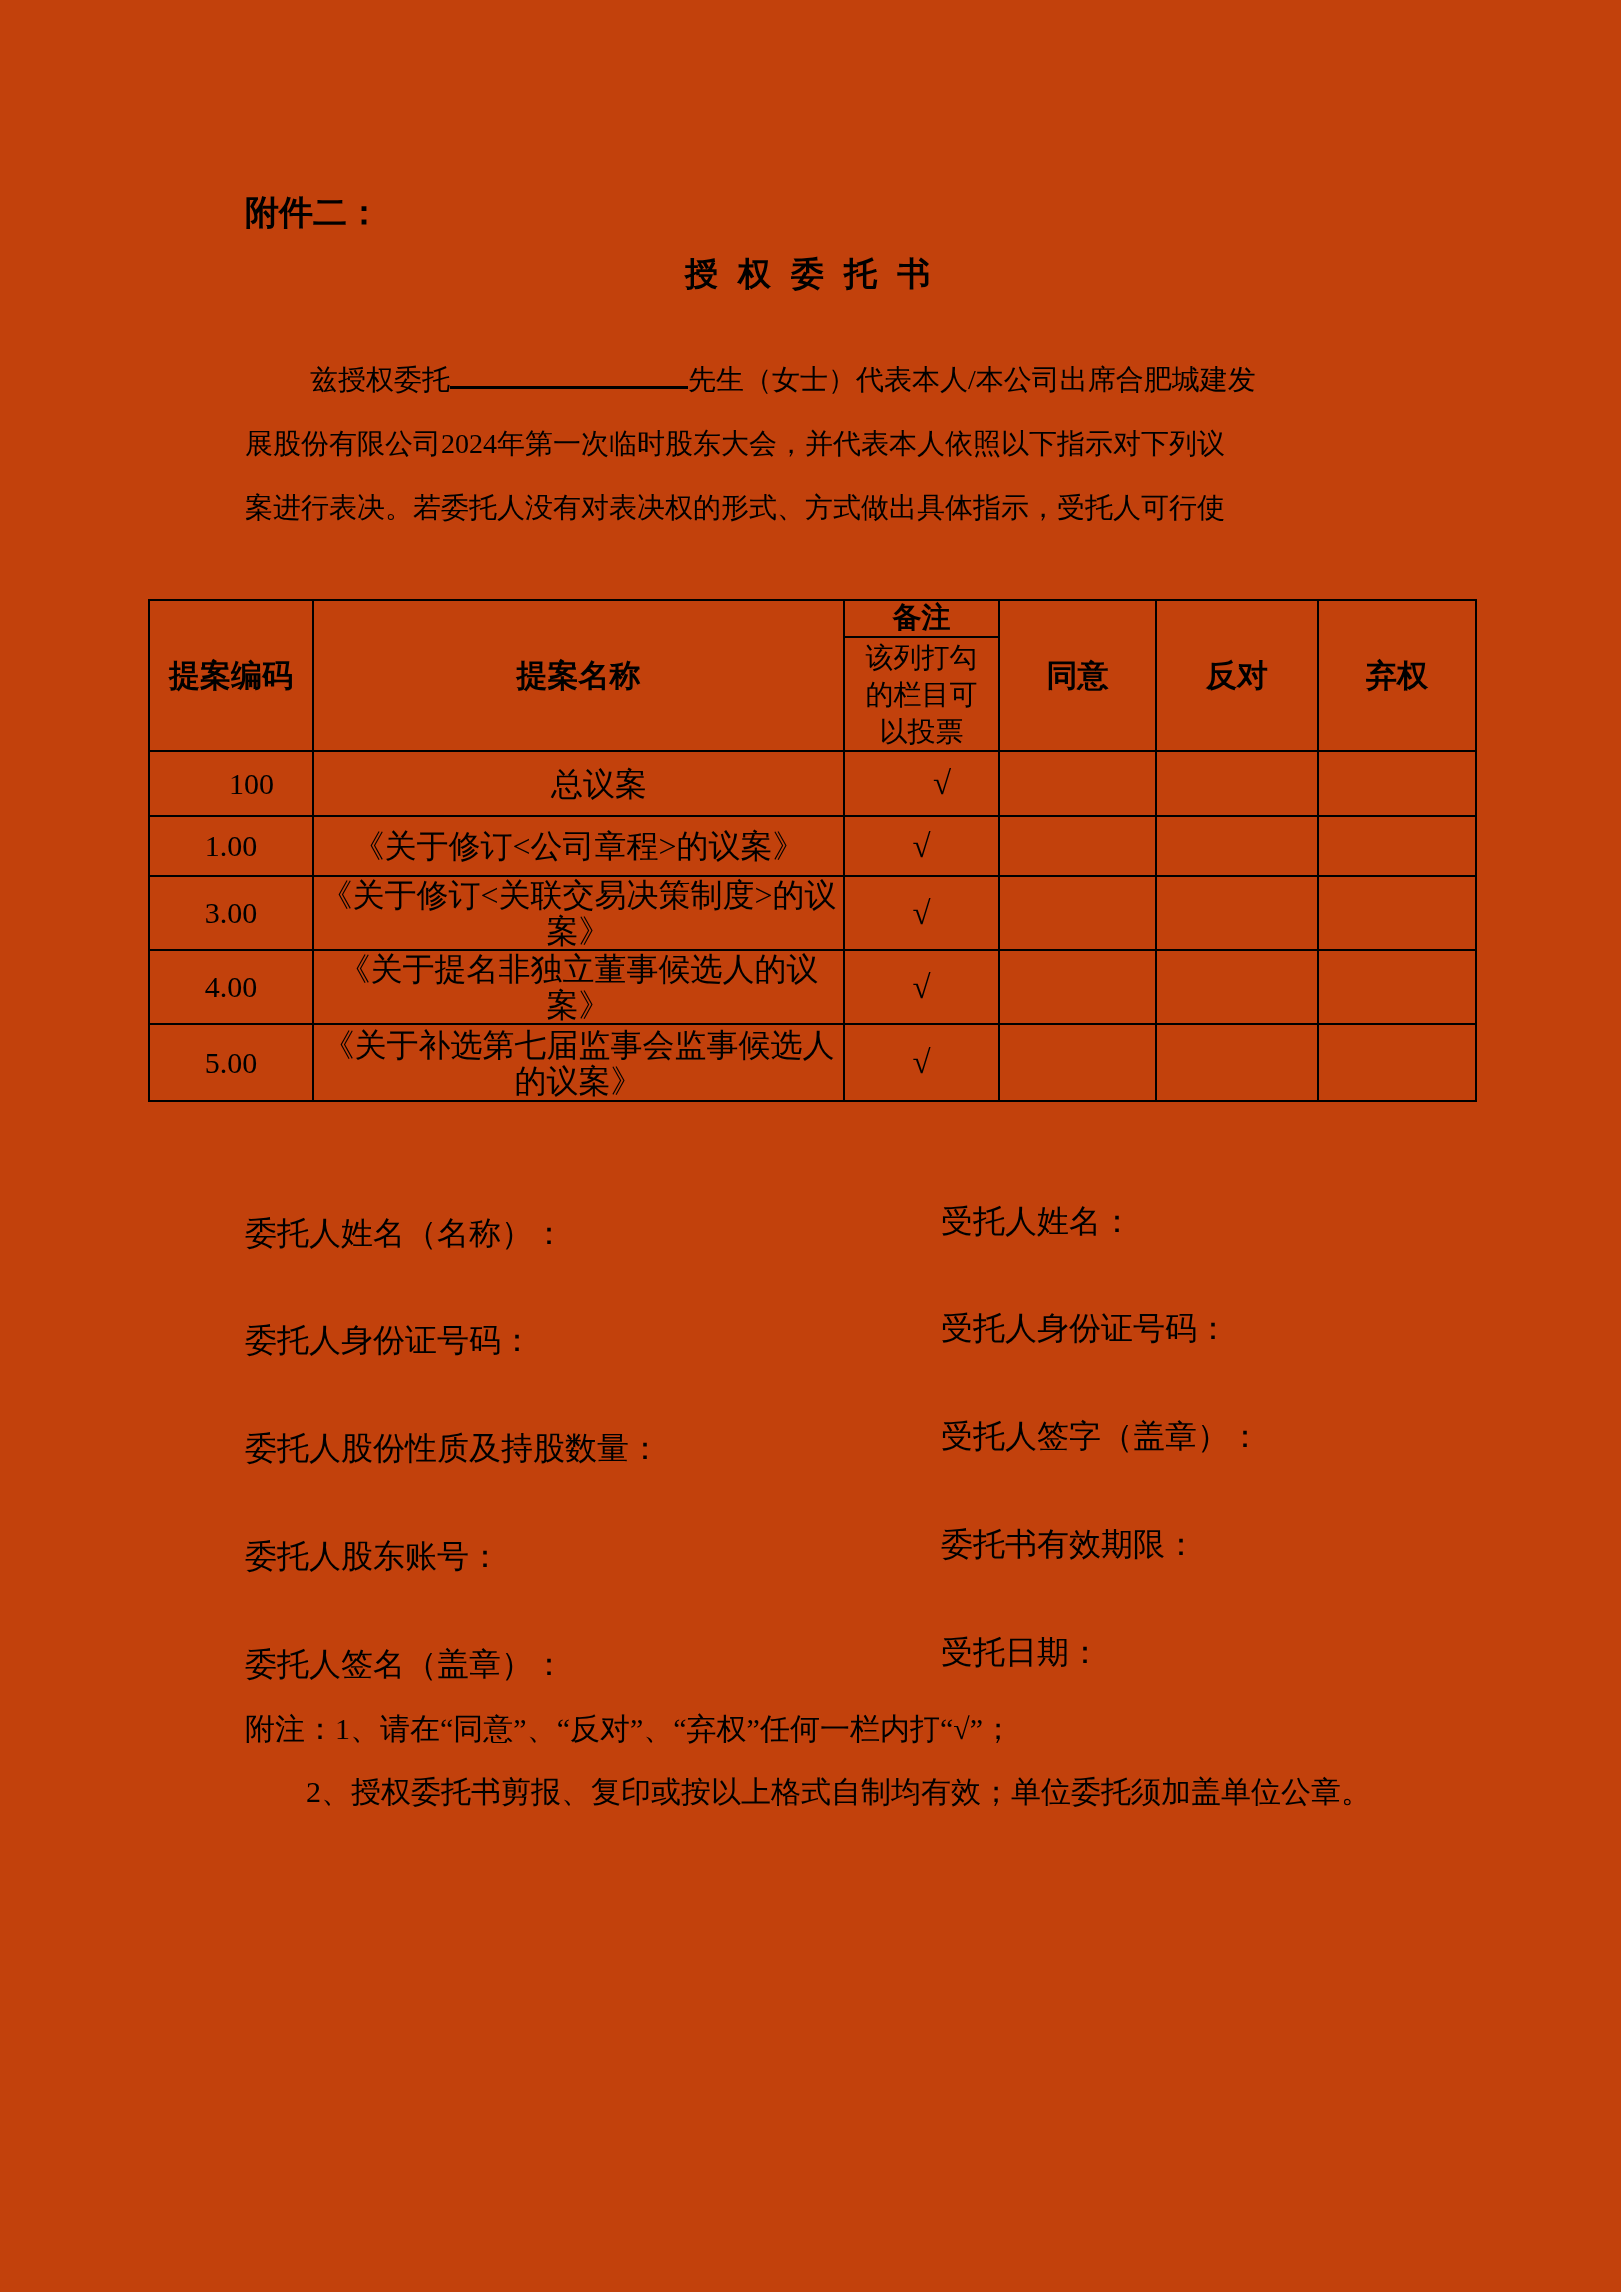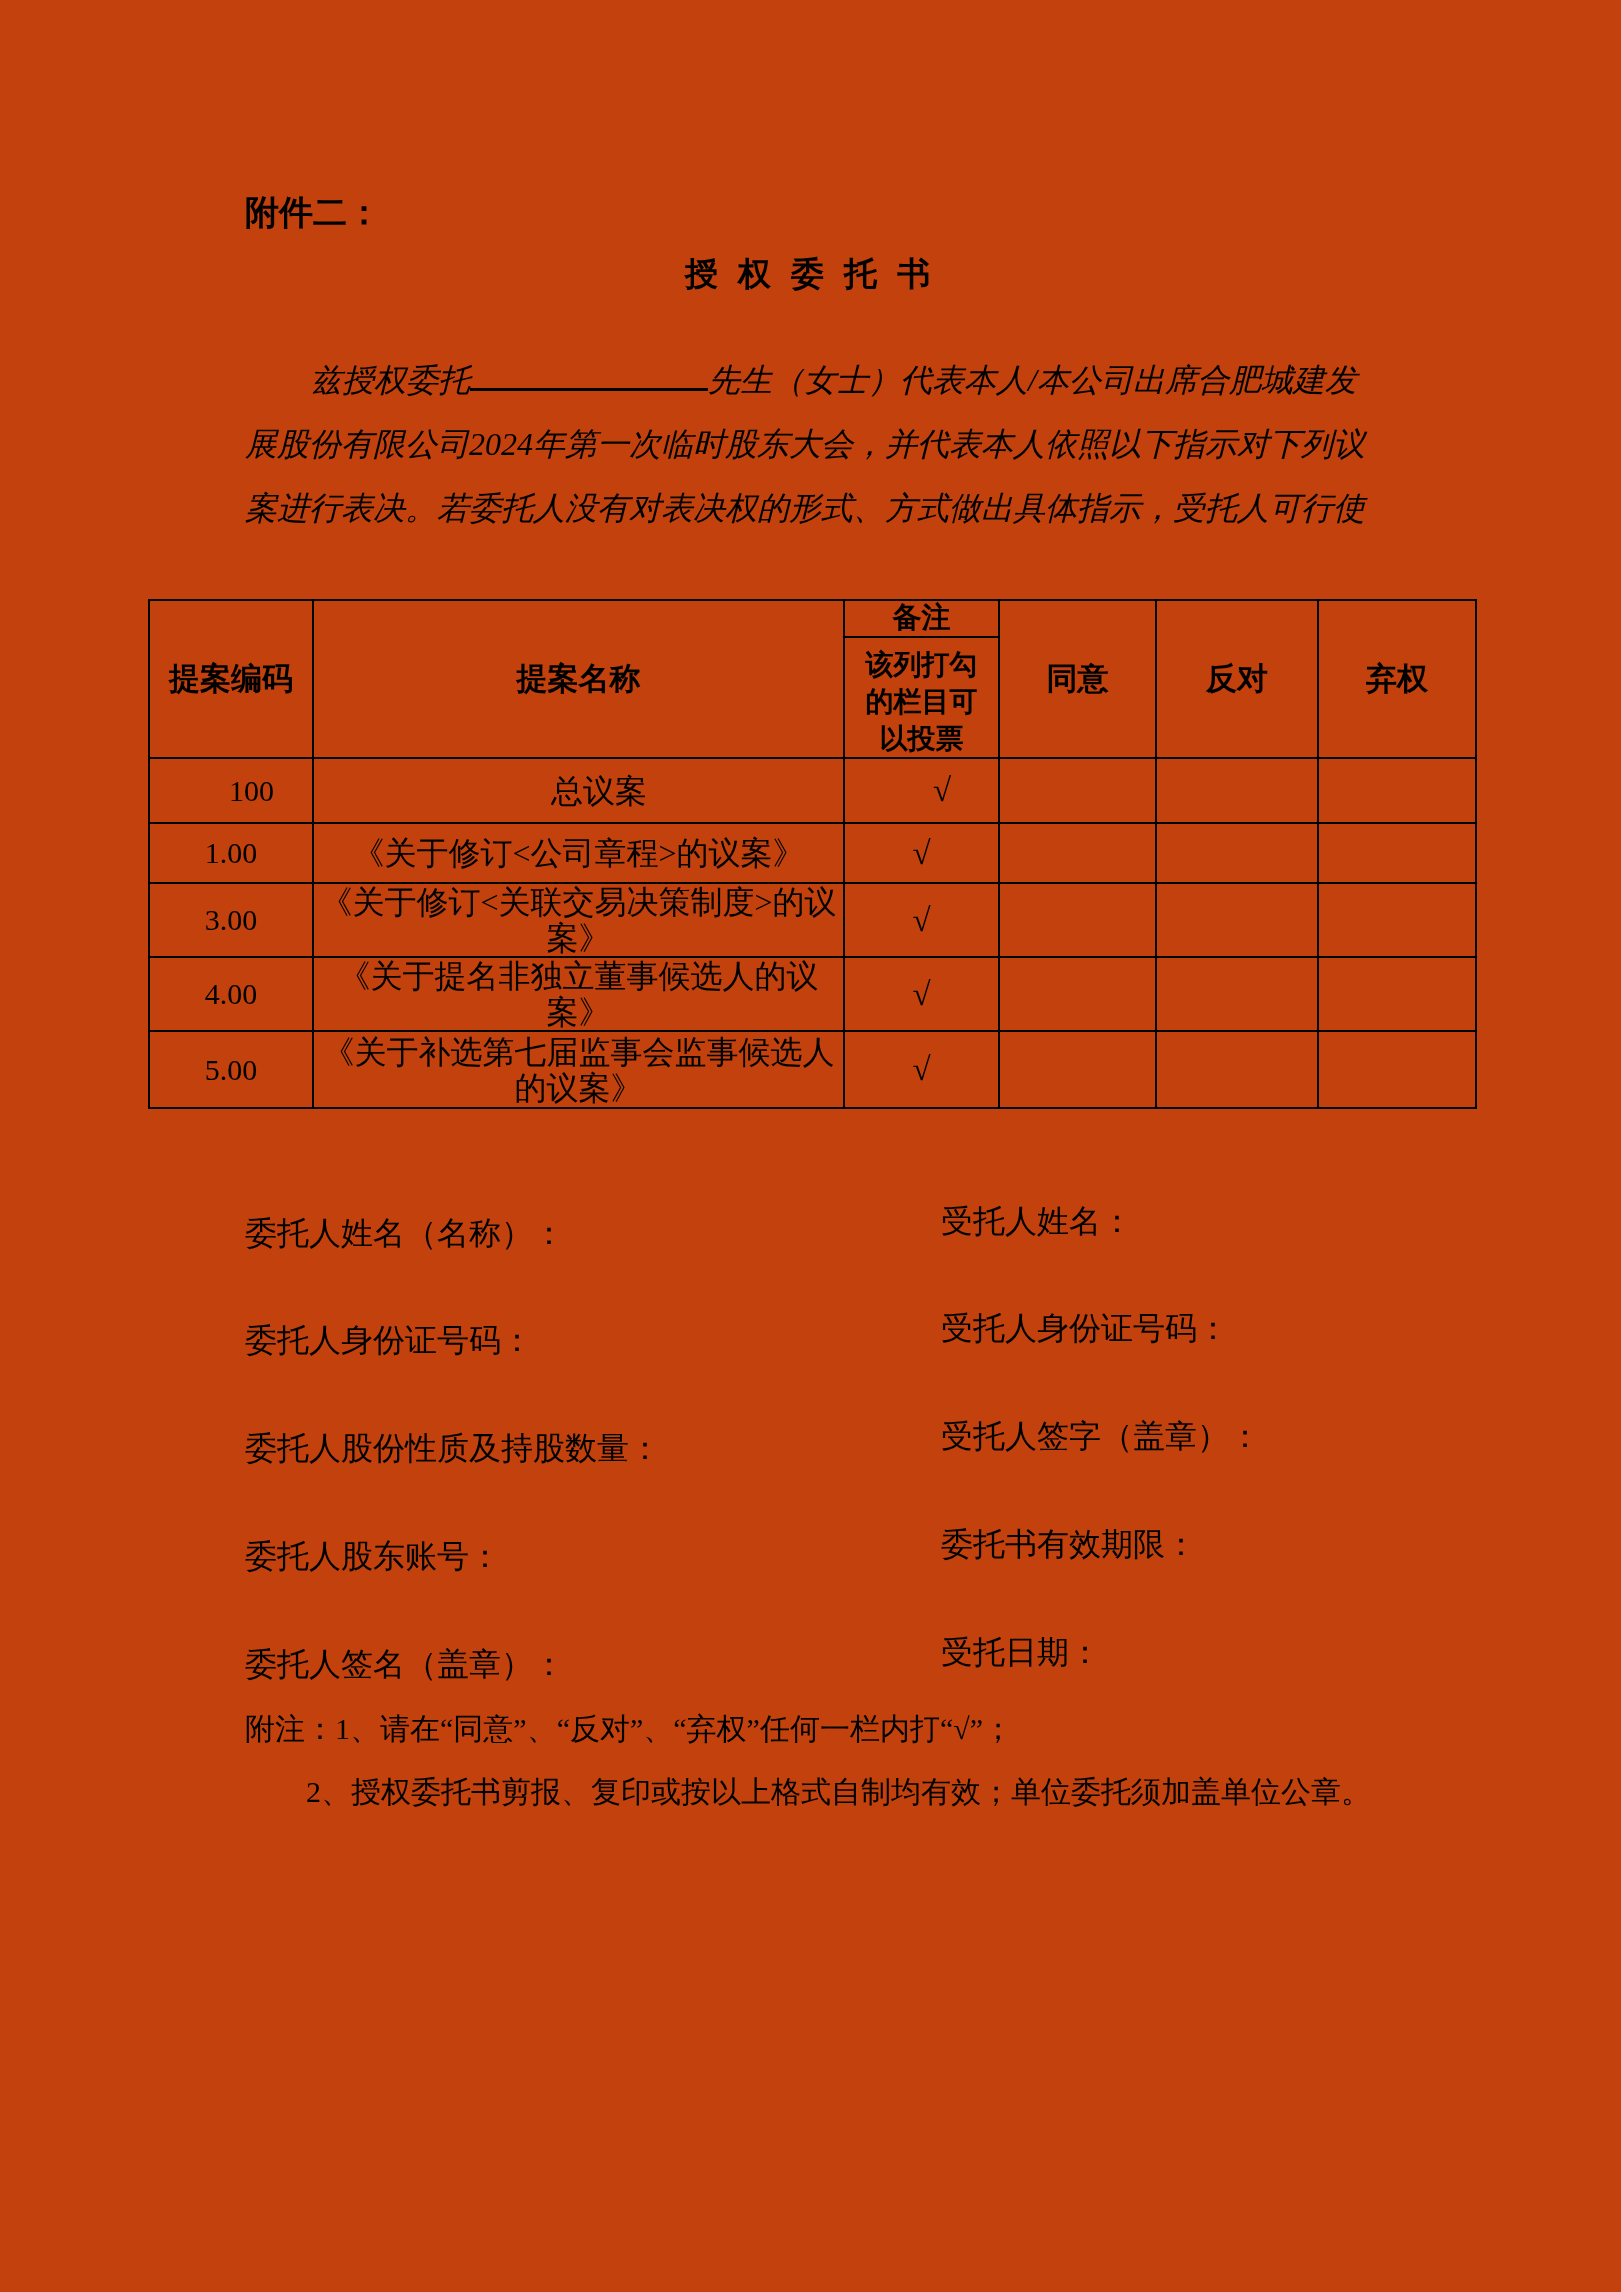--- a/index.html
+++ b/index.html
@@ -18,21 +18,21 @@
   .doc-title{
     position:absolute;left:0;top:255px;width:1621px;
     text-align:center;
     font-size:33px;font-weight:bold;letter-spacing:5.9px;
     line-height:39px;
   }
   .para{
     position:absolute;left:245px;top:348px;width:1157px;
   }
   .pline{
-    height:64px;line-height:64px;font-size:32px;white-space:nowrap;font-style:italic;
+    height:64px;line-height:64px;font-size:28px;white-space:nowrap;
   }
   .pline.first{text-indent:0;padding-left:65px;}
   .blank{
     display:inline-block;width:238px;height:29px;
     border-bottom:3.9px solid #000;vertical-align:baseline;
   }
   table.proposal{
     position:absolute;left:148px;top:599px;
     width:1326px;table-layout:fixed;border-collapse:collapse;
     font-size:32px;
@@ -44,22 +44,22 @@
     overflow:hidden;
   }
   table.proposal{border:2.9px solid #000;}
   tr.hrow th{height:149px;font-size:31px;font-weight:bold;}
   th.remark-cell{vertical-align:top;}
   .remark-top{
     height:35px;line-height:33px;border-bottom:2.9px solid #000;
     font-size:29px;font-weight:bold;
   }
   .remark-bottom{
-    height:111px;line-height:37px;font-size:28px;font-weight:bold;
-    white-space:pre-line;padding-top:8px;
+    height:111px;line-height:37px;font-size:28px;font-weight:normal;
+    white-space:pre-line;padding-top:1px;
   }
   td.code{font-size:30px;}
   td.name{font-size:32px;line-height:36px;padding:0 2.9px;}
   td.check{font-size:33px;}
   tr.r0 td{height:63px;padding-left:41px;}
   tr.r1 td{height:58px;}
   tr.r2 td{height:74px;}
   tr.r3 td{height:72px;}
   tr.r4 td{height:60px;border-radius:18px;}
   tr.r5 td{height:75px;}

